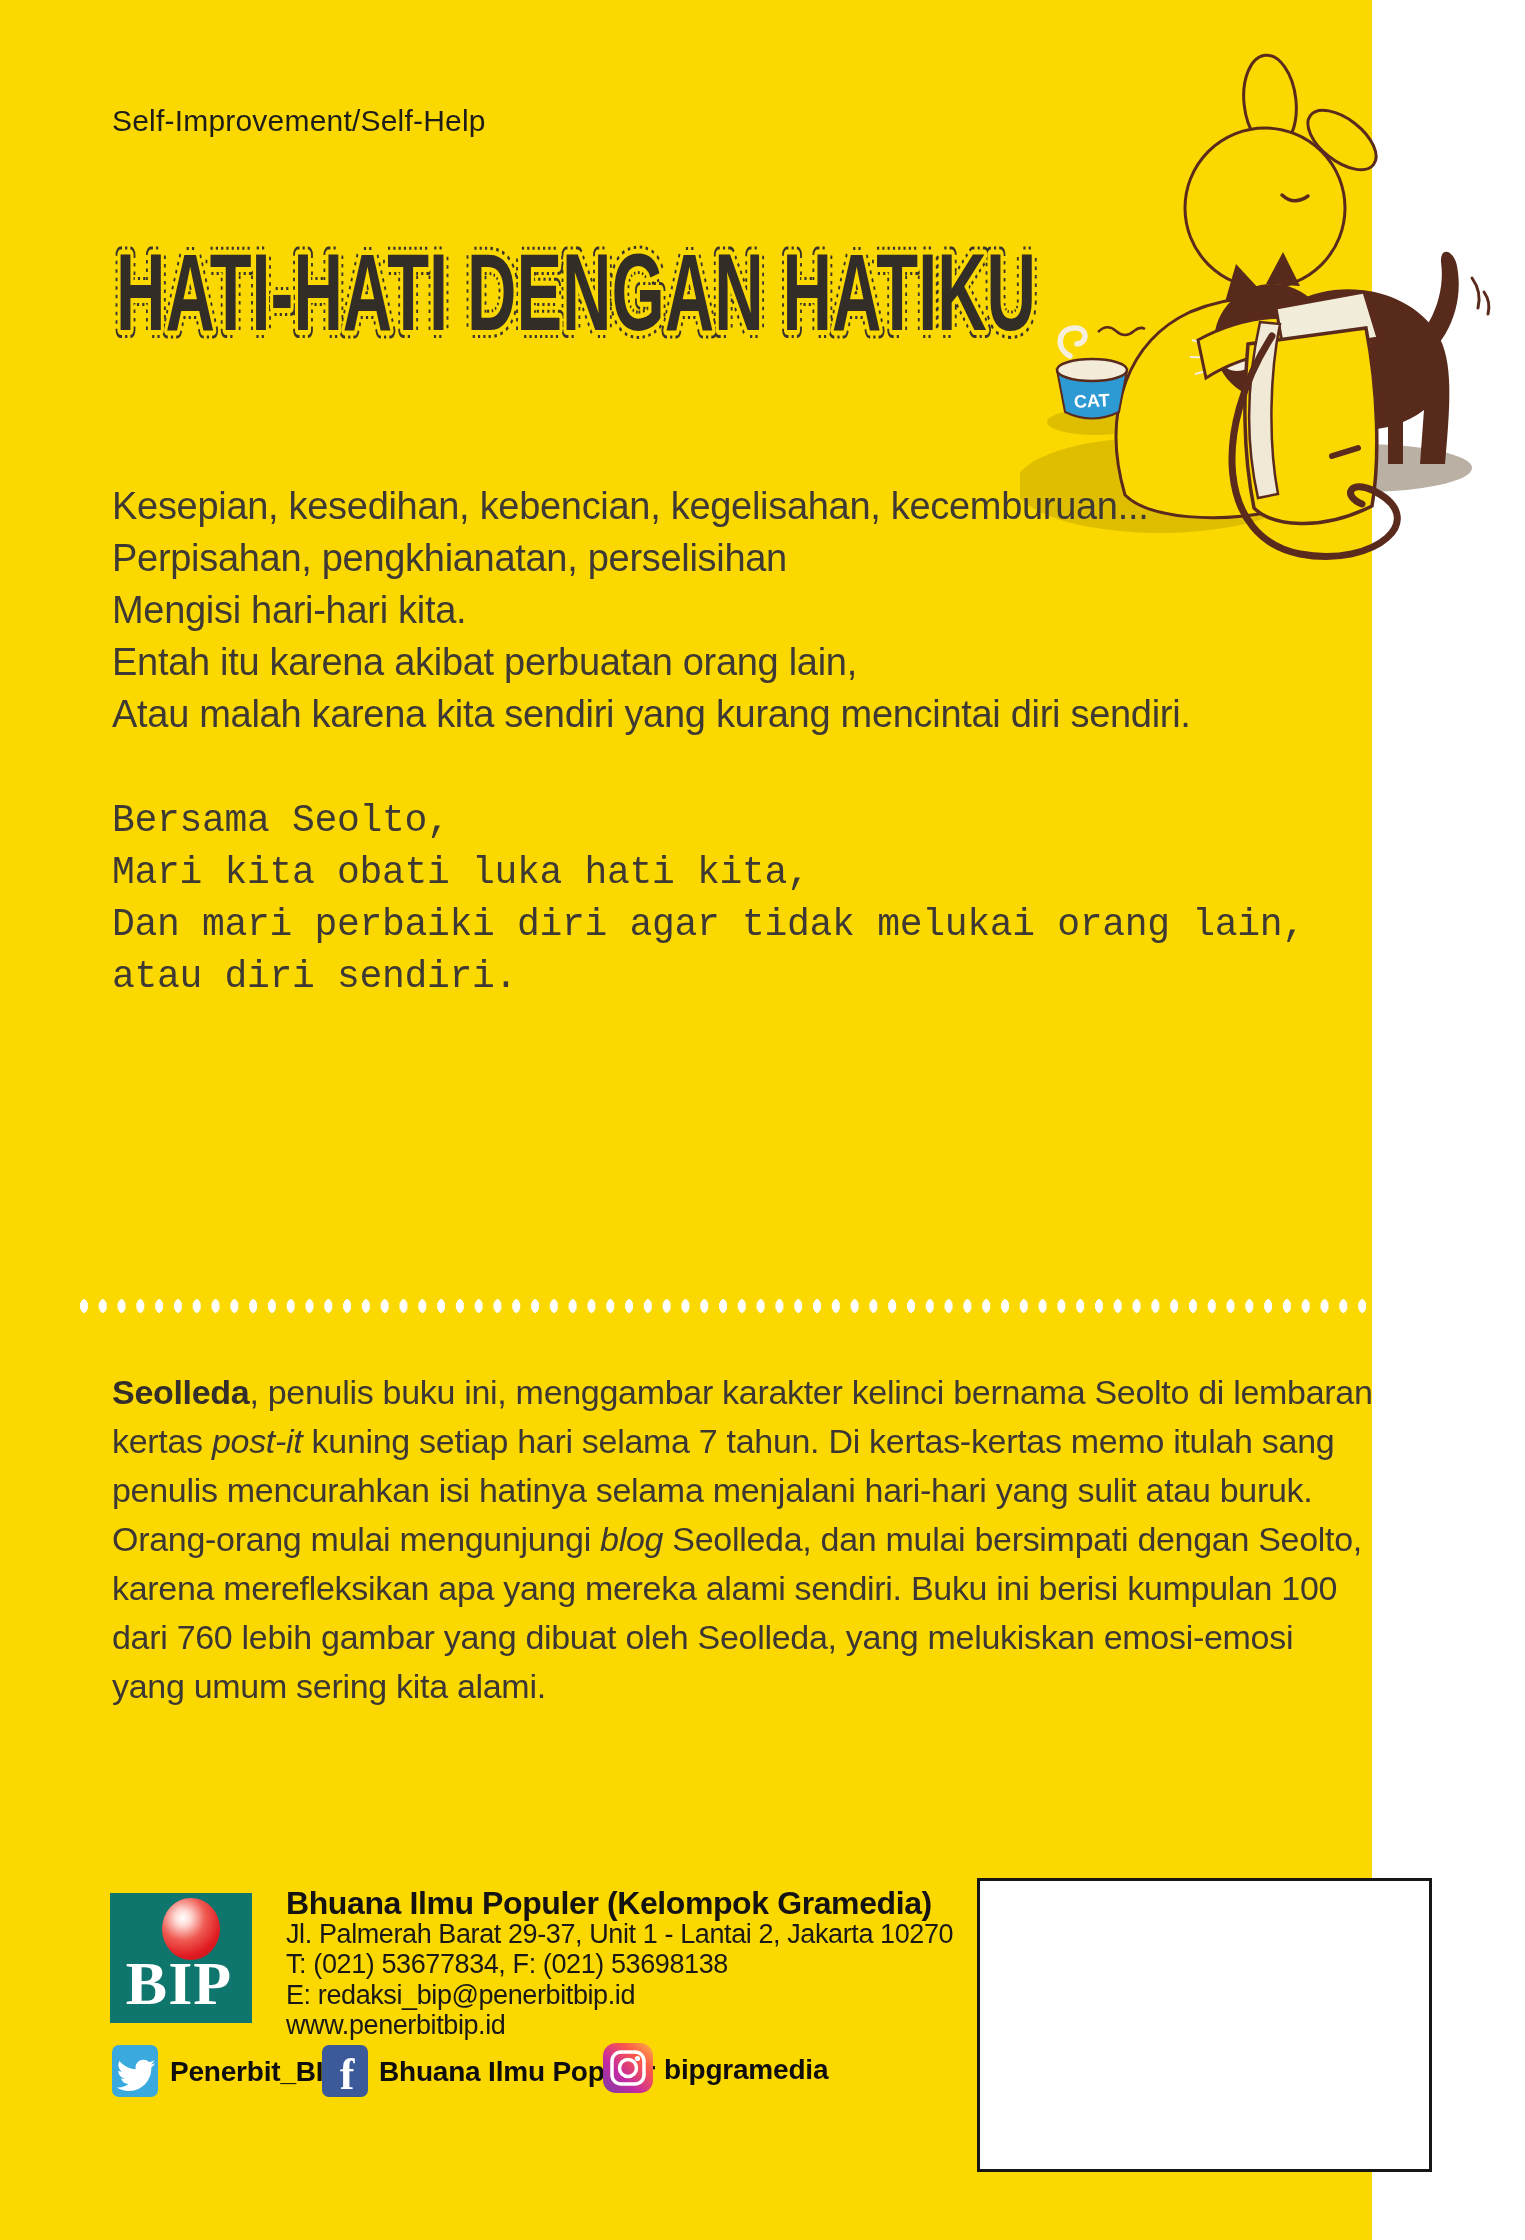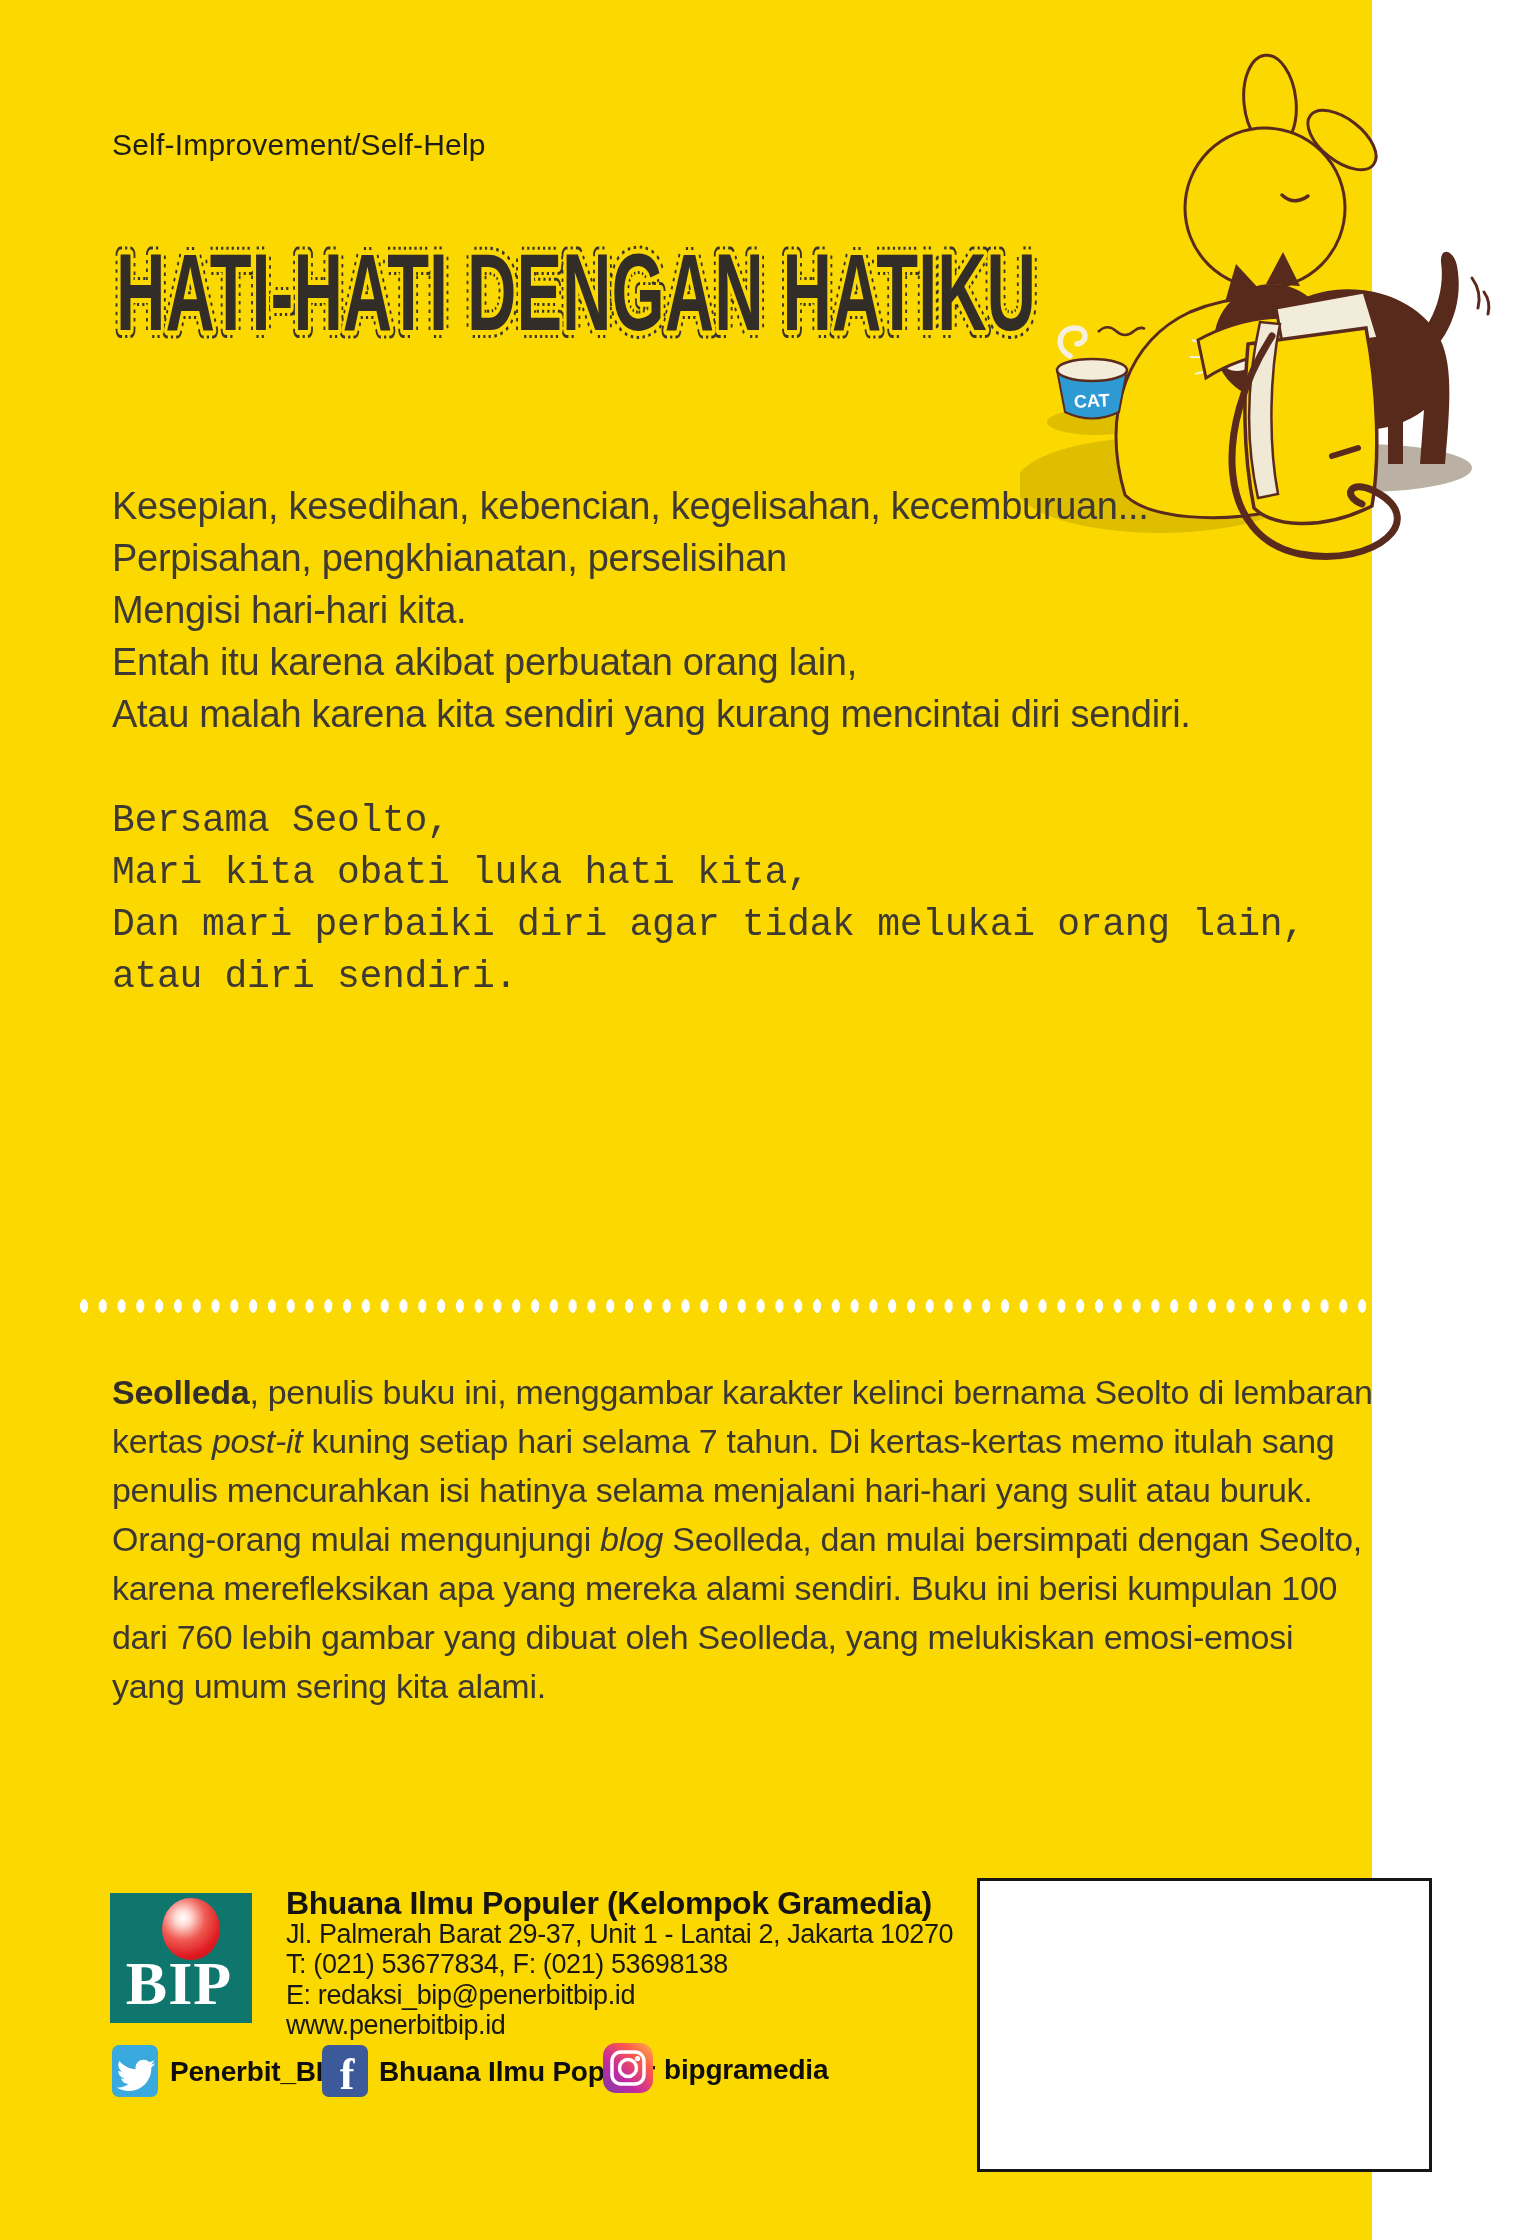--- a/index.html
+++ b/index.html
@@ -1,20 +1,20 @@
 <!DOCTYPE html>
 <html><head>
 <meta charset="utf-8">
 <style>
   html,body{margin:0;padding:0;background:#888;}
   .page{position:relative;width:1525px;height:2240px;background:#ffffff;overflow:hidden;
         font-family:"Liberation Sans",sans-serif;}
   .yellow-panel{position:absolute;left:0;top:0;width:1372px;height:2240px;background:#fbd900;}
   .abs{position:absolute;}
-  .category{left:112px;top:104px;font-size:30px;letter-spacing:.2px;color:#1f1d1a;font-weight:500;margin-top:24px;}
+  .category{left:112px;top:104px;font-size:30px;letter-spacing:.2px;color:#1f1d1a;font-weight:500;}
   .title-svg{left:106px;top:226px;}
   .poem{left:112px;width:1260px;font-size:38px;line-height:52px;color:#3e3933;
         letter-spacing:-.3px;white-space:pre-line;}
   .p1{top:480px;} .p2{top:795px;font-family:Liberation Mono, monospace;} .p3{top:960px;}
   .dots{left:75px;top:1297px;width:1302px;height:18px;
         background-image:radial-gradient(ellipse 4px 7px at 9px 9px,#ffffff 96%,rgba(255,255,255,0) 100%);
         background-size:18.8px 18px;background-repeat:repeat-x;}
   .about{left:112px;top:1368px;width:1262px;font-size:34px;line-height:49px;color:#3c3732;letter-spacing:-.3px;}
   .about b{font-weight:bold;color:#332e29;}
   .about i{font-style:italic;margin-top:48px;}

